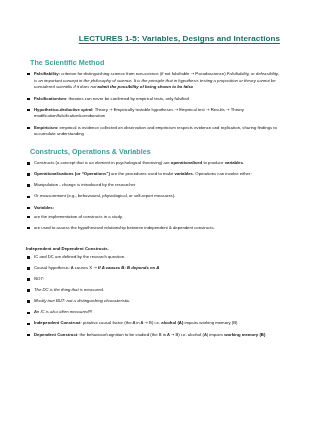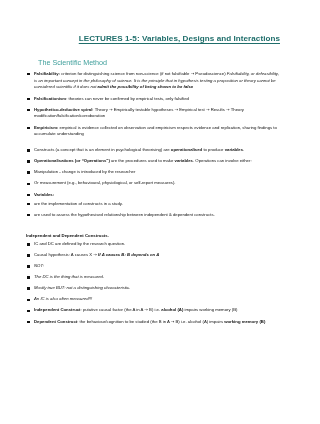--- a/index.html
+++ b/index.html
@@ -27,23 +27,23 @@
     color: #1f6e6b;
     text-decoration: underline;
     text-underline-offset: 1.5px;
     letter-spacing: 0.05px;
     margin: 0 0 14px 0;
     line-height: 1.2;
     text-align: right;
   }
   .section-heading {
     font-size: 7.2px;
-    font-weight: normal;
+    font-weight: bold;
     color: #3f9f9b;
-    margin: 0 0 4px 12px;
+    margin: 0 0 4px 4px;
     line-height: 1.25;
   }
   .subsection-heading {
     font-size: 4.3px;
     font-weight: bold;
     color: #111111;
     margin: 0 0 3px 0;
     line-height: 1.3;
   }
   .block {
@@ -92,20 +92,21 @@
     <div class="section-heading">The Scientific Method</div>
     <ul class="lvl lvl1 spaced">
       <li class="item"><b>Falsifiability: </b><span>criterion for distinguishing science from non-science (if not falsifiable </span><span class="arrow">→</span><span> Pseudoscience) </span><i>Falsifiability, or defeasibility, is an important concept in the philosophy of science. It is the principle that in hypothesis testing a proposition or theory cannot be considered scientific if it does not </i><span class="bi">admit the possibility of being shown to be false</span></li>
       <li class="item"><b>Falsificationism</b><span>: theories can never be confirmed by empirical tests, only falsified</span></li>
       <li class="item"><b>Hypothetico-deductive spiral</b><span>: Theory </span><span class="arrow">→</span><span> Empirically testable hypotheses </span><span class="arrow">→</span><span> Empirical test </span><span class="arrow">→</span><span> Results </span><span class="arrow">→</span><span> Theory modification/falsification/corroboration</span></li>
       <li class="item"><b>Empiricism: </b><span>empirical is evidence collected on observation and empiricism respects evidence and replication, sharing findings to accumulate understanding</span></li>
     </ul>
   </div>
 
   <div class="block">
+    <div class="section-heading">Constructs, Operations &amp; Variables</div>
     <ul class="lvl lvl1 spaced">
       <li class="item"><span>Constructs (a concept that is an element in psychological theorising) are </span><b>operationalised</b><span> to produce </span><b>variables</b><span>.</span></li>
       <li class="item"><b>Operationalisations (or “Operations”)</b><span> are the procedures used to make </span><b>variables</b><span>.  Operations can involve either:</span></li>
     </ul>
     <ul class="lvl lvl3 spaced">
       <li class="item"><span>Manipulation - change is introduced by the researcher</span></li>
       <li class="item"><span>Or measurement (e.g., behavioural, physiological, or self-report measures).</span></li>
     </ul>
     <ul class="lvl lvl1">
       <li class="item"><b>Variables:</b></li>

